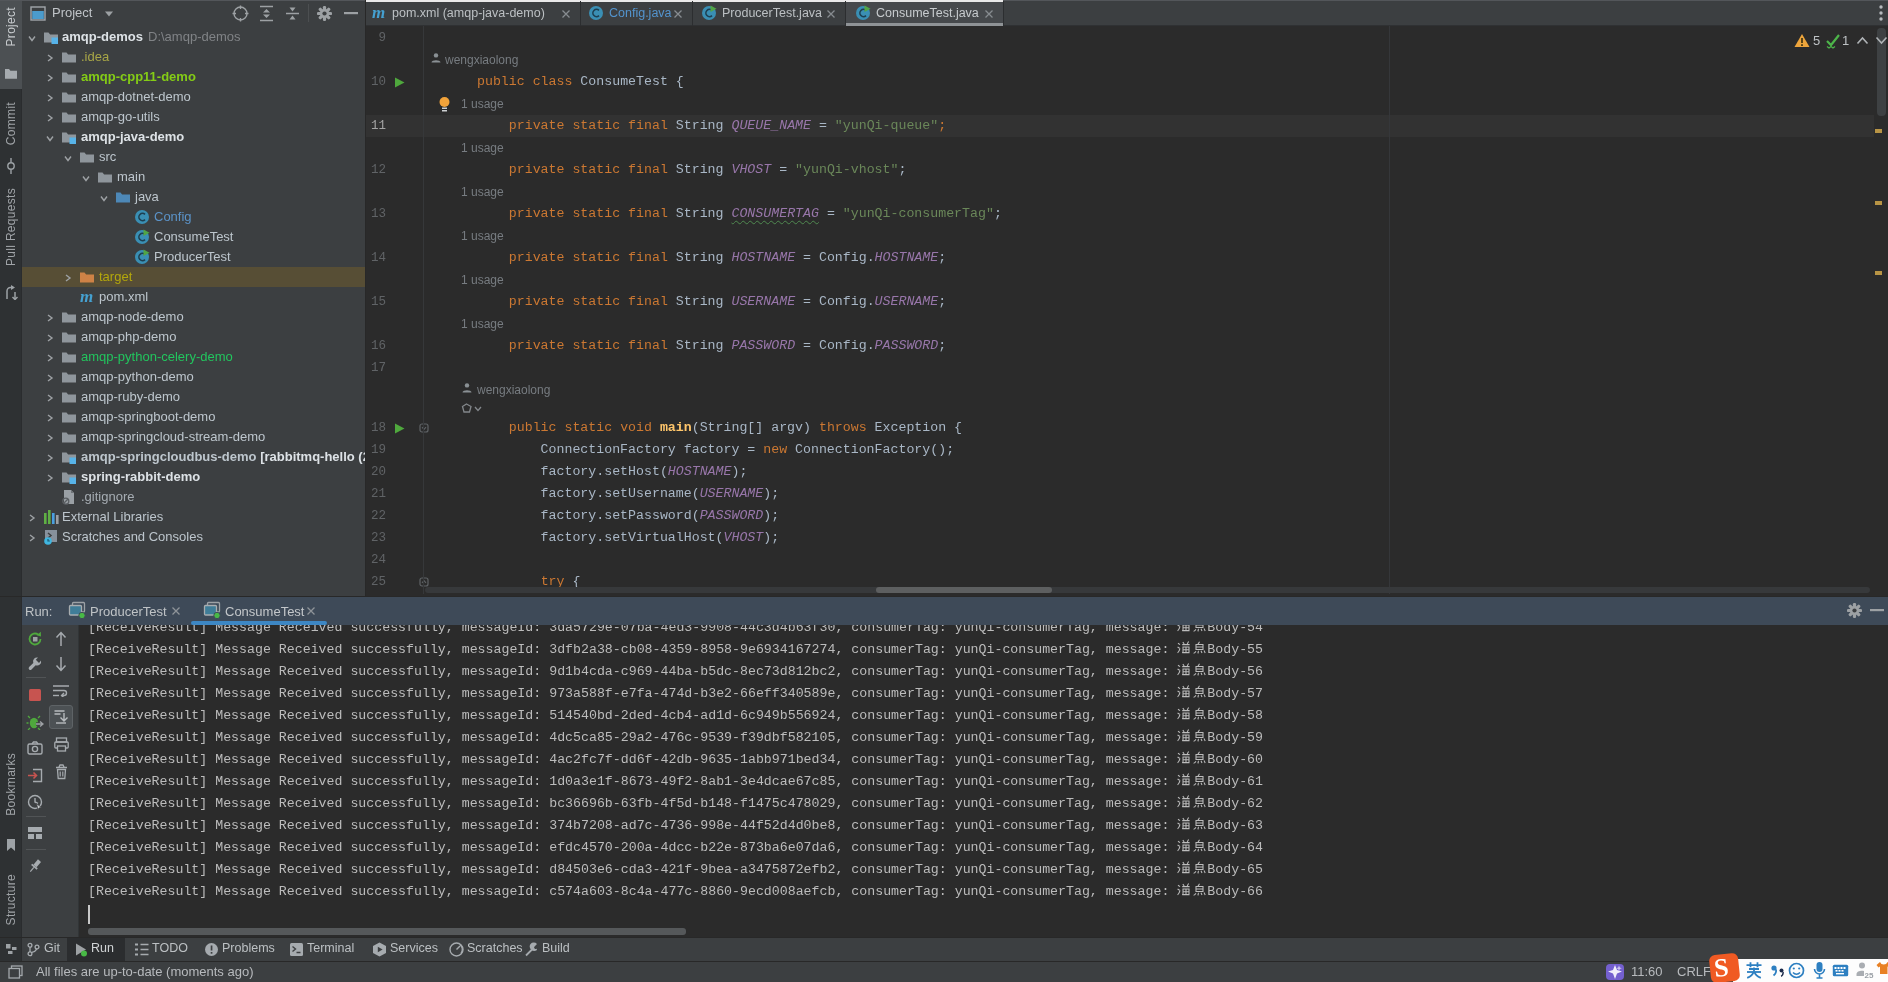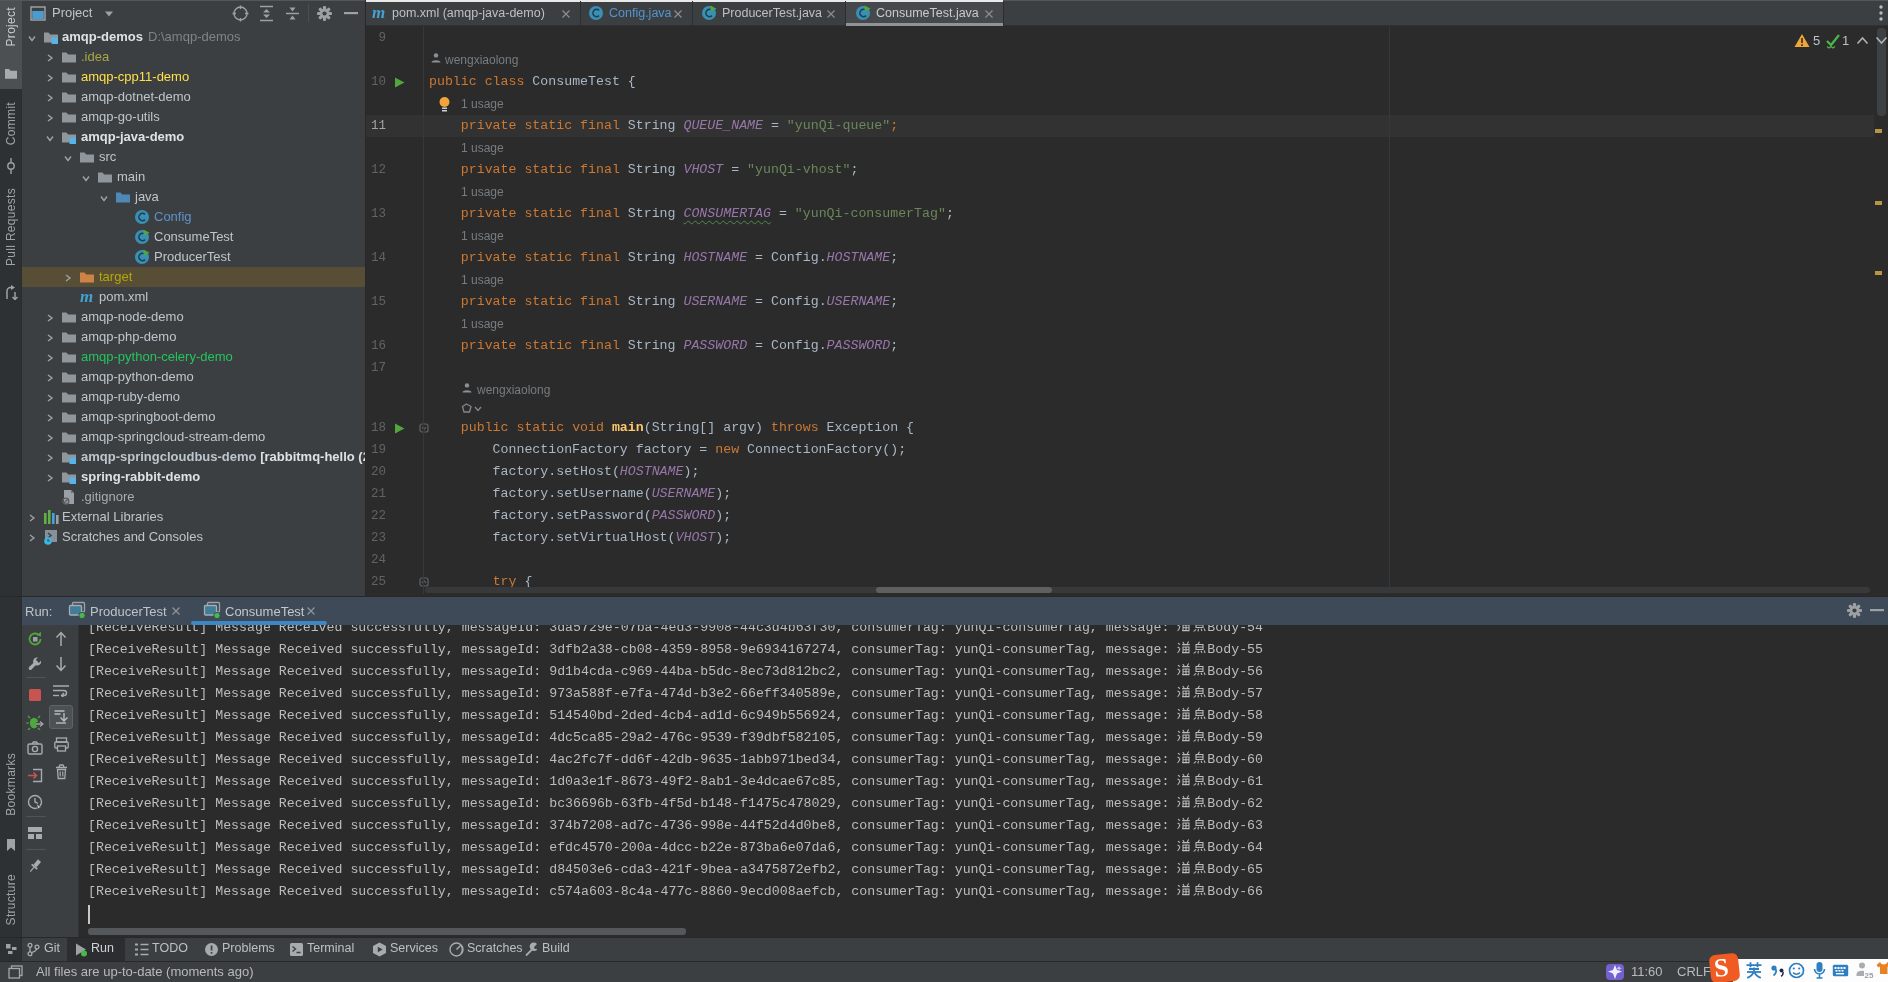--- a/index.html
+++ b/index.html
@@ -5,21 +5,21 @@
  font-family:"Liberation Sans",sans-serif;-webkit-font-smoothing:antialiased;}
 .abs{position:absolute;}
 .mono{font-family:"Liberation Mono",monospace;font-size:13.25px;line-height:22px;white-space:pre;}
 .ui{font-size:13px;color:#bdc6cd;}
 .kw{color:#cc7832;}
 .str{color:#6a8759;}
 .fld{color:#9876aa;font-style:italic;}
 .pl{color:#a9b7c6;}
 .mn{color:#ffc66b;font-weight:bold;}
 .hint{font-family:"Liberation Sans",sans-serif;font-size:12px;color:#777c81;}
-.cline{height:22px;line-height:22px;}
+.cline{height:22px;line-height:22px;margin-left:48px;}
 .num{position:absolute;width:26px;text-align:right;font-family:"Liberation Mono",monospace;
  font-size:12.5px;line-height:22px;color:#606366;}
 .vtext{position:absolute;writing-mode:vertical-rl;transform:rotate(180deg);
  font-size:12px;color:#a0a4a8;white-space:nowrap;letter-spacing:0.3px;}
 </style></head><body>
 
 <div class="abs" style="left:0;top:0;width:1888px;height:1px;background:#53565a"></div>
 <div class="abs" style="left:0;top:1px;width:22px;height:961px;background:#2e3133;border-right:1px solid #2a2c2e;box-sizing:border-box"></div>
 <div class="abs" style="left:22px;top:1px;width:343px;height:595px;background:#3c3f41"></div>
 <div class="abs" style="left:365px;top:0;width:1px;height:596px;background:#282828"></div>
@@ -116,21 +116,21 @@
     </svg>
     <div class="abs" style="left:59px;top:0;height:20px;line-height:20px;font-size:13px;color:#a8a647;font-weight:normal;white-space:nowrap">.idea</div>
   </div>
 <div class="abs" style="left:22px;top:67px;width:343px;height:20px;overflow:hidden">
     <svg class="abs" style="left:23px;top:6px" width="10" height="10" viewBox="0 0 10 10">
       <polyline points="3,2 7,5 3,8" fill="none" stroke="#9da1a4" stroke-width="1.4"></polyline>
     </svg>
     <svg class="abs" style="left:39px;top:2px" width="16" height="16" viewBox="0 0 16 16">
       <path d="M1 3.5 h4.5 l1.6 2 H15 v8 H1 z" fill="#8f969c"></path>
     </svg>
-    <div class="abs" style="left:59px;top:0;height:20px;line-height:20px;font-size:13px;color:#fde047;font-weight:normal;white-space:nowrap">amqp-cpp11-demo</div>
+    <div class="abs" style="left:59px;top:0;height:20px;line-height:20px;font-size:13px;color:#84cc16;font-weight:bold;white-space:nowrap">amqp-cpp11-demo</div>
   </div>
 <div class="abs" style="left:22px;top:87px;width:343px;height:20px;overflow:hidden">
     <svg class="abs" style="left:23px;top:6px" width="10" height="10" viewBox="0 0 10 10">
       <polyline points="3,2 7,5 3,8" fill="none" stroke="#9da1a4" stroke-width="1.4"></polyline>
     </svg>
     <svg class="abs" style="left:39px;top:2px" width="16" height="16" viewBox="0 0 16 16">
       <path d="M1 3.5 h4.5 l1.6 2 H15 v8 H1 z" fill="#8f969c"></path>
     </svg>
     <div class="abs" style="left:59px;top:0;height:20px;line-height:20px;font-size:13px;color:#bdc6cd;font-weight:normal;white-space:nowrap">amqp-dotnet-demo</div>
   </div>

